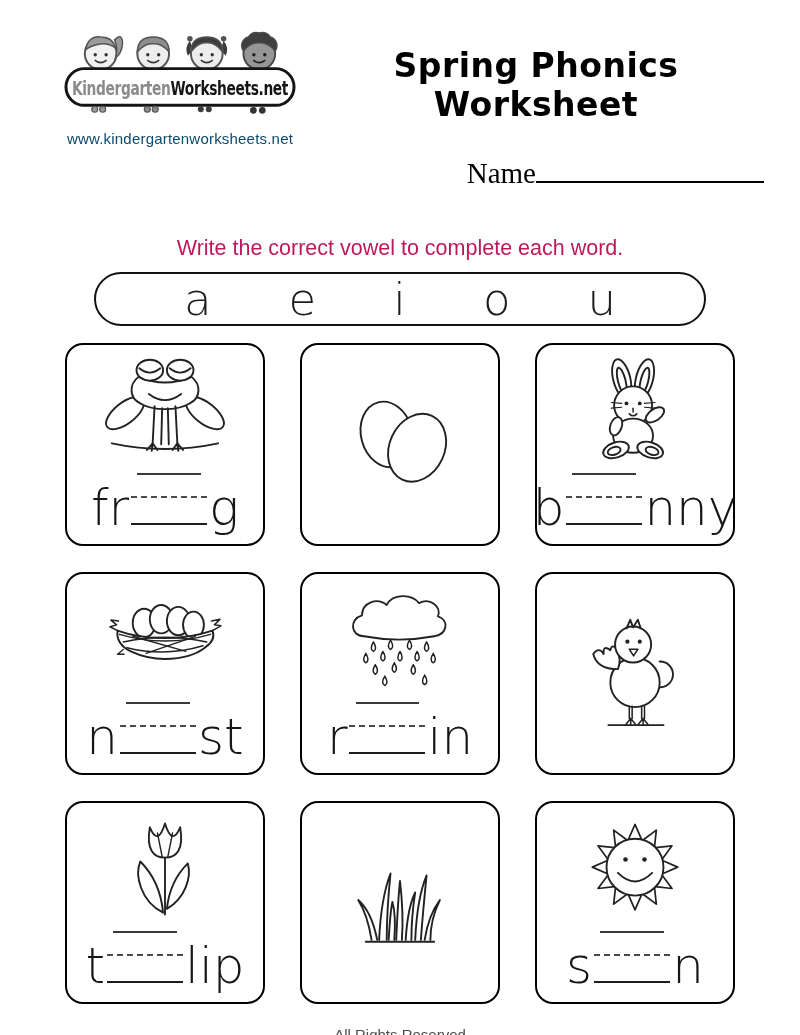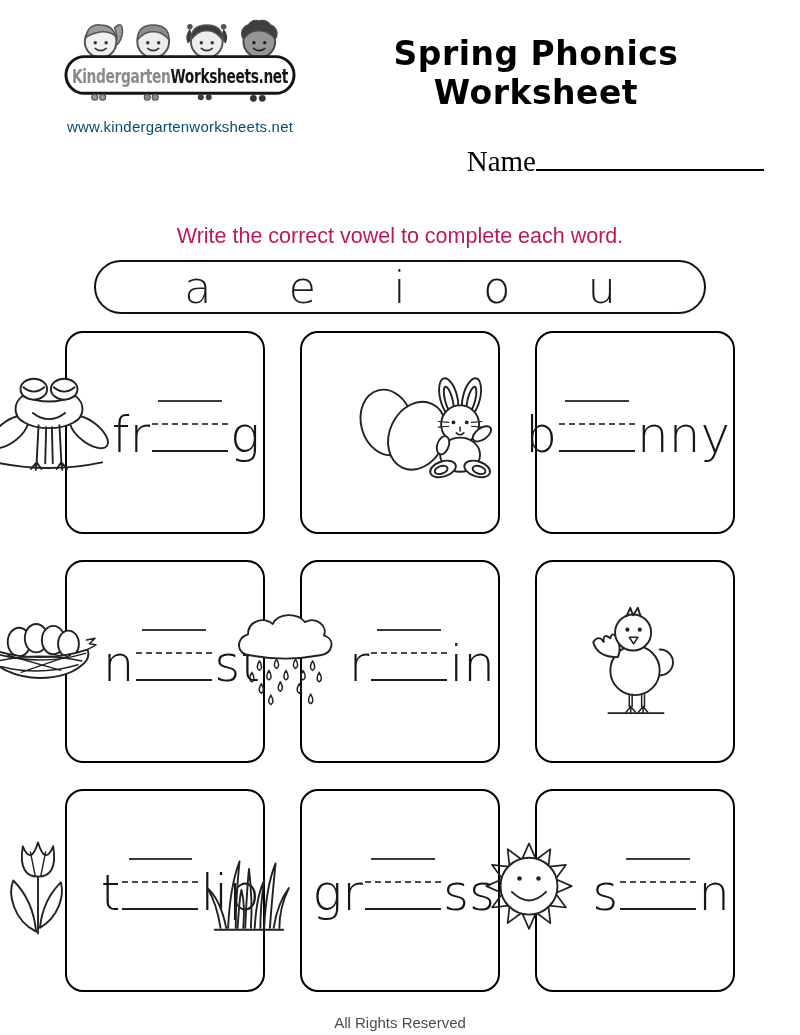--- a/index.html
+++ b/index.html
@@ -2,21 +2,21 @@
 <html><head>
 <meta charset="utf-8">
 <style>
   html, body { margin: 0; padding: 0; background: #ffffff; }
   .page {
     position: relative;
     width: 800px; height: 1035px;
     background: #ffffff;
     overflow: hidden;
     box-sizing: border-box;
-    padding-top: 10px;
+    padding-top: 22px;
     font-family: "DejaVu Sans", sans-serif;
     color: #111;
   }
   
   .header { display: flex; align-items: flex-start; padding: 2px 30px 0 58px; }
   .logo-col { width: 244px; flex: 0 0 auto; text-align: center; }
   .logo-svg { width: 238px; height: auto; display: block; margin: 0 auto; }
   .logo-url {
     margin-top: 13px;
     font-family: "Liberation Sans", sans-serif;
@@ -62,21 +62,21 @@
     width: 670px;
     display: grid;
     grid-template-columns: repeat(3, 200px);
     grid-auto-rows: 203px;
     gap: 26px 35px;
   }
   .card {
     box-sizing: border-box;
     border: 2.6px solid #000; border-radius: 18px;
     background: #fff;
-    display: flex; flex-direction: row; align-items: center;
+    display: flex; flex-direction: column; align-items: center;
     justify-content: flex-end;
     padding: 6px 3px 9px 3px;
   }
   .pic { flex: 1; display: flex; align-items: center; justify-content: center; width: 100%; }
   .pic svg { width: 126px; height: 112px; }
   .line-art { stroke: #222; stroke-width: 2; fill: none; stroke-linecap: round; stroke-linejoin: round; }
   .word {
     display: flex; align-items: baseline; white-space: nowrap;
     font-size: 50px; font-weight: 300; line-height: 1; color: #161616;
     height: 62px;
@@ -377,29 +377,20 @@
             <path d="M36 100 Q32 74 22 58 Q36 70 42 100"></path>
             <path d="M44 100 Q46 56 56 30 Q52 70 52 100"></path>
             <path d="M54 100 Q56 68 58 60 Q62 74 60 100"></path>
             <path d="M62 100 Q64 56 66 38 Q70 72 68 100"></path>
             <path d="M72 100 Q74 66 82 50 Q78 76 78 100"></path>
             <path d="M82 100 Q84 56 94 32 Q90 72 88 100"></path>
             <path d="M92 100 Q96 74 108 58 Q98 78 98 100"></path>
             <path d="M30 102 H102" stroke-width="2.2"></path>
           </g>
         </svg>
-      </div>
-      <div class="word">
-        <span>gr</span>
-          <span class="blank">
-            <i class="l-top"></i>
-            <i class="l-mid"></i>
-            <i class="l-bot"></i>
-          </span>
-          <span>ss</span>
       </div>
     </div>
 
     <div class="card">
       <div class="pic">
         <svg viewBox="0 0 132 118">
           <g class="line-art">
             <g stroke-width="1.8">
               <path d="M59 27 L66 11 L73 27"></path>
               <path d="M59 27 L66 11 L73 27" transform="rotate(30 66 56)"></path>

